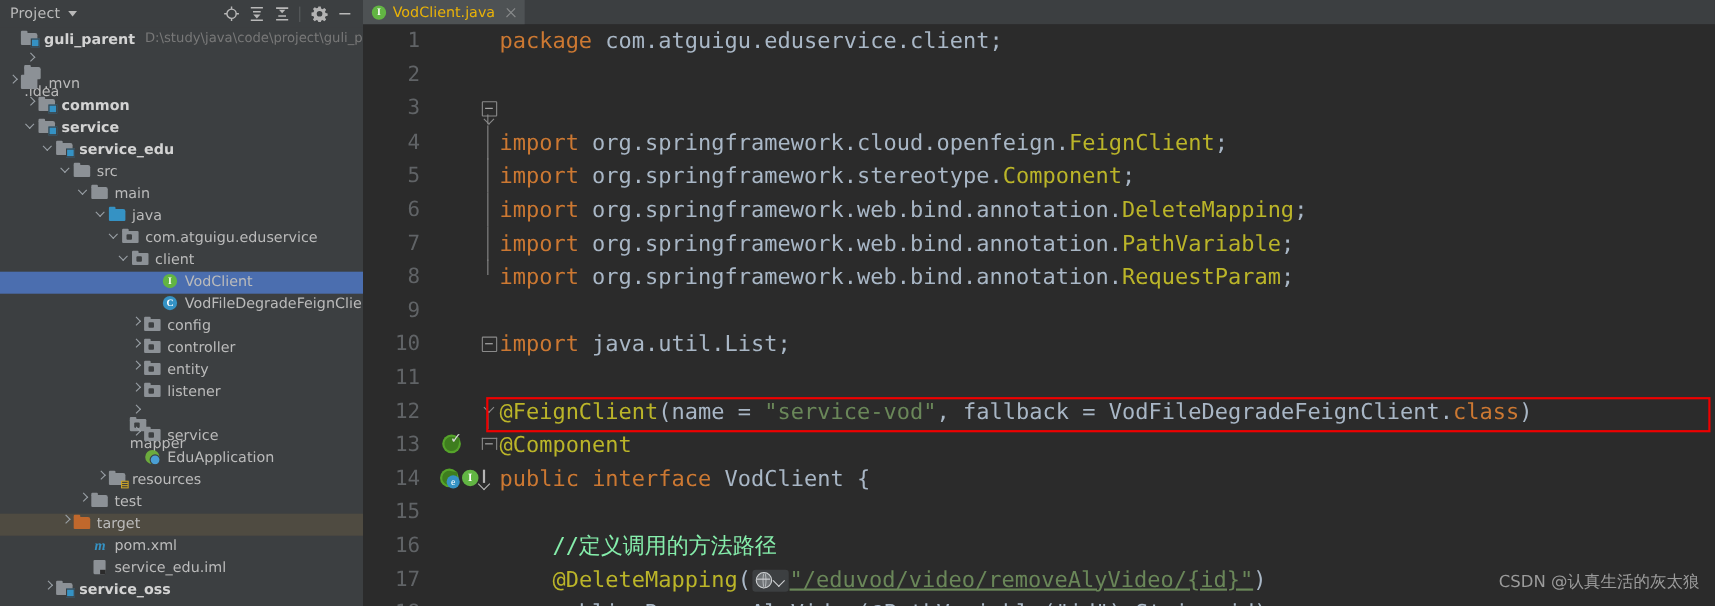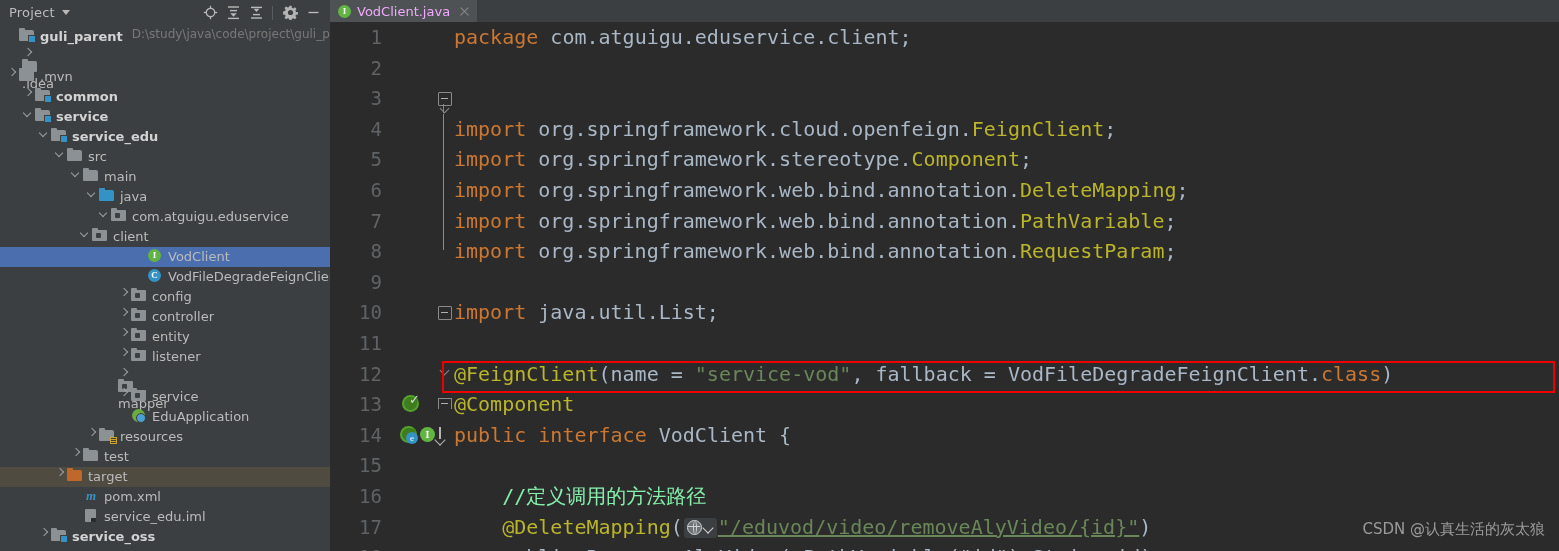--- a/index.html
+++ b/index.html
@@ -52,21 +52,21 @@
   .spring::after{content:"";position:absolute;left:4px;top:4px;width:8px;height:8px;border-radius:50%;background:#4a9fd4;border:1.5px solid #3c3f41;}
   .mvn{position:absolute;left:0;top:1px;width:16px;height:15px;color:#3592c4;font-style:italic;font-weight:bold;font-size:13px;line-height:15px;text-align:center;font-family:"Liberation Serif",serif;}
   .iml{position:absolute;left:2px;top:2px;width:11px;height:13px;background:#8c9196;border-radius:1px;}
   .iml::after{content:"";position:absolute;right:0px;bottom:0px;width:5px;height:4px;background:#2b2b2b;}
 
   
   #editor{flex:1;height:551px;background:#2b2b2b;position:relative;overflow:hidden;}
   #tabbar{height:22px;background:#3c3f41;display:flex;align-items:flex-end;position:relative;z-index:3;}
   #tab{height:22px;background:#4e5254;display:flex;align-items:center;padding:0 7px 0 8px;border-top:2px solid #4e5254;}
   .tab-ic{width:13px;height:13px;border-radius:50%;background:#62b543;color:#fff;font-size:9px;font-weight:bold;line-height:13px;text-align:center;margin-right:6px;font-family:"Liberation Serif",serif;}
-  .tab-lbl{color:#f0abfc;font-size:13px;}
+  .tab-lbl{color:#eab308;font-size:13px;}
   .tab-x{margin-left:9px;width:11px;height:11px;position:relative;opacity:.45;}
   .tab-x::before,.tab-x::after{content:"";position:absolute;left:0;top:5px;width:11px;height:1.4px;background:#cfcfcf;}
   .tab-x::before{transform:rotate(45deg);}
   .tab-x::after{transform:rotate(-45deg);}
 
   #codearea{position:absolute;left:0;top:22px;right:0;bottom:0;background:#2b2b2b;}
   .cline{position:relative;height:30.6px;display:flex;align-items:center;}
   .gutter{width:52px;flex:none;text-align:right;padding-right:6px;color:#606366;font-size:19px;font-family:"DejaVu Sans Mono","Liberation Mono",monospace;line-height:30.6px;}
   .icons{width:48px;flex:none;position:relative;height:30.6px;}
   .fold{width:18px;flex:none;position:relative;height:30.6px;}
@@ -238,21 +238,21 @@
           </span>
           <span class="lbl">java</span>
         </div>
         <div class="row" style="padding-left: 98px;">
           <span class="arrow d"></span>
           <span class="ic">
             <span class="pkg"></span>
           </span>
           <span class="lbl">com.atguigu.eduservice</span>
         </div>
-        <div class="row" style="padding-left: 79px;">
+        <div class="row" style="padding-left: 79px; margin-left: 28px;">
           <span class="arrow d"></span>
           <span class="ic">
             <span class="pkg"></span>
           </span>
           <span class="lbl">client</span>
         </div>
         <div class="row sel" style="padding-left: 134px;">
           <span class="arrow none"></span>
           <span class="ic">
             <span class="iface">I</span>

